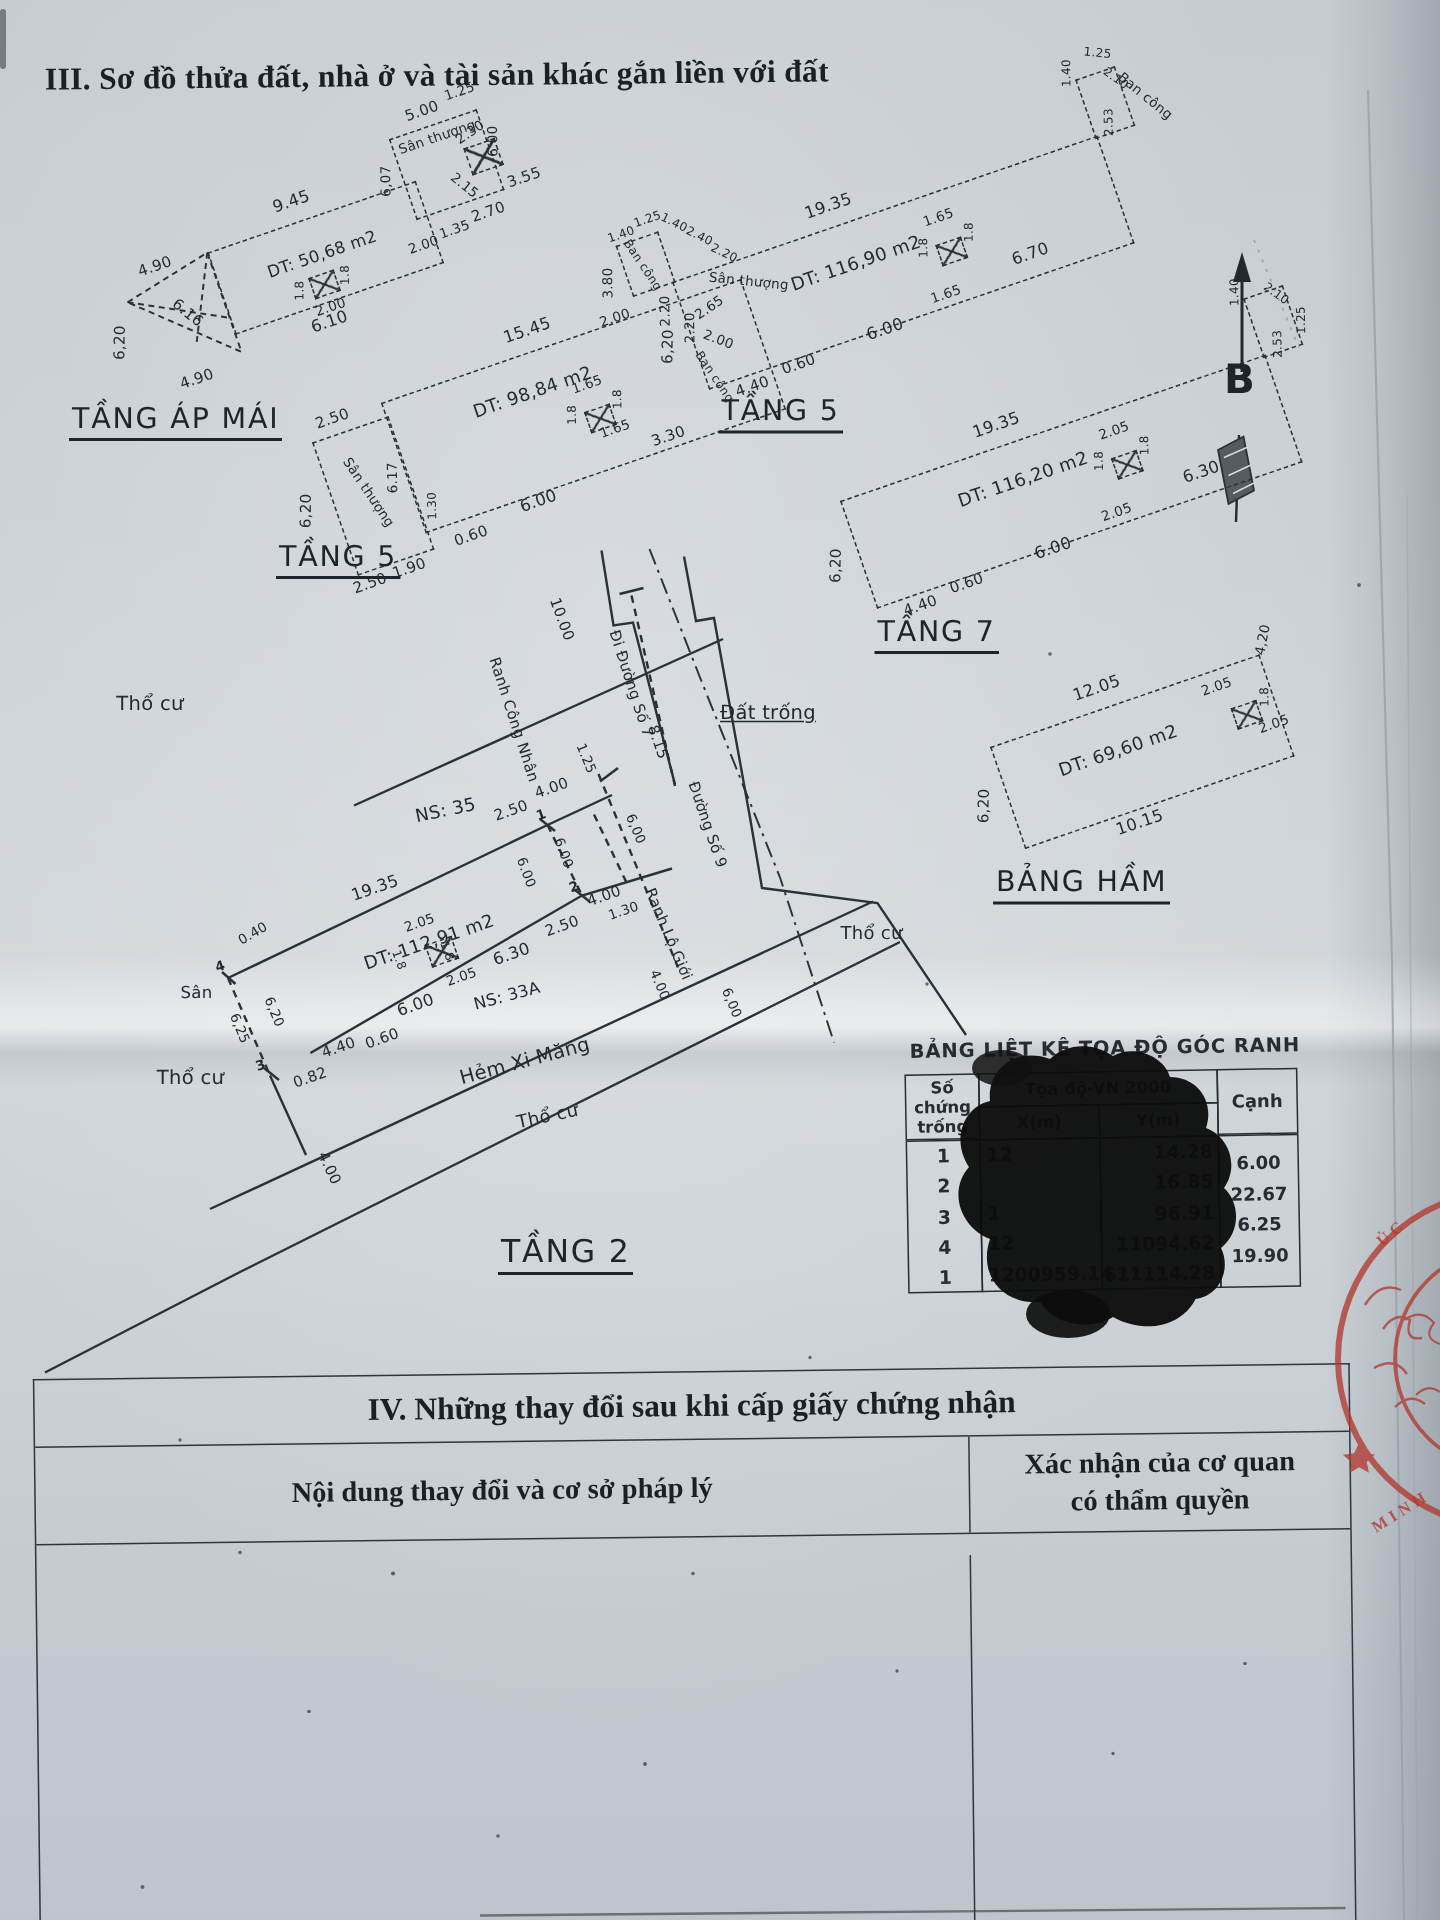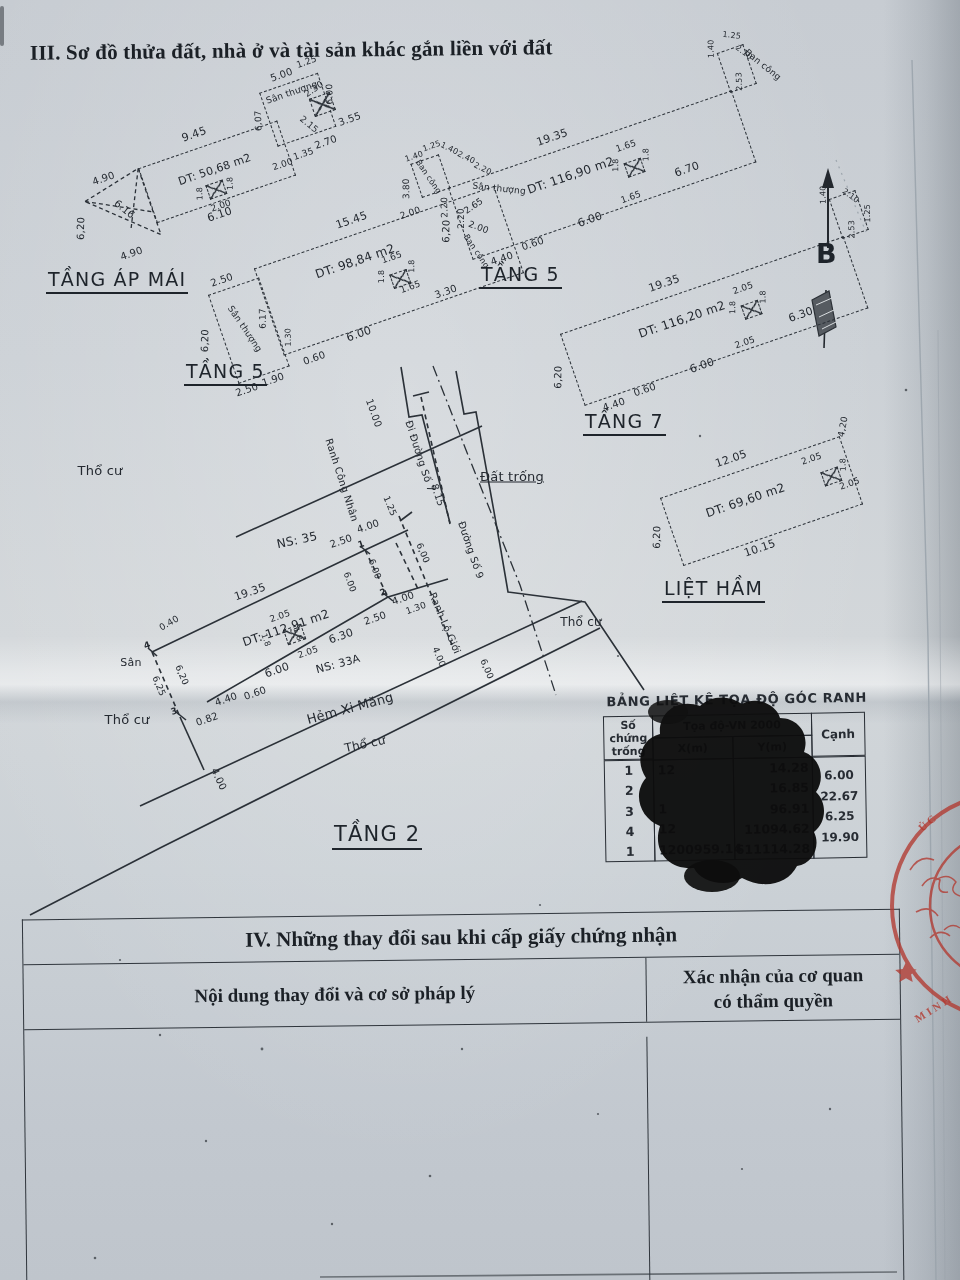--- a/index.html
+++ b/index.html
@@ -249,21 +249,21 @@
         <span class="plabel" style="left: 184px; top: 48px; font-size: 9px; transform: translate(-50%, -50%) rotate(0deg);">2.05</span>
         <span class="plabel" style="left: 78px; top: 80px; font-size: 11px; transform: translate(-50%, -50%) rotate(0deg);">10.15</span>
       </div>
       <div class="plan" style="left: 283px; top: 630px; transform: rotate(-19deg);">
         <div class="pcross" style="left: 0px; top: 0px; width: 17px; height: 14px;"></div>
       </div>
       <span class="floor-title" style="left: 46px; top: 268px; font-size: 19px;">TẦNG ÁP MÁI</span>
       <span class="floor-title" style="left: 184px; top: 360px; font-size: 19px;">TẦNG 5</span>
       <span class="floor-title" style="left: 479px; top: 263px; font-size: 19px;">TẦNG 5</span>
       <span class="floor-title" style="left: 583px; top: 410px; font-size: 19px;">TẦNG 7</span>
-      <span class="floor-title" style="left: 662px; top: 577px; font-size: 19px;">LIỆT HẦM</span>
+      <span class="floor-title" style="left: 662px; top: 577px; font-size: 19px;">BẢNG HẦM</span>
       <span class="floor-title" style="left: 332px; top: 822px; font-size: 21px;">TẦNG 2</span>
       <span class="plabel" style="left: 100px; top: 470px; font-size: 13px; transform: translate(-50%, -50%) rotate(0deg);">Thổ cư</span>
       <span class="plabel" style="left: 374px; top: 413px; font-size: 10px; transform: translate(-50%, -50%) rotate(70deg);">10.00</span>
       <span class="plabel" style="left: 342px; top: 480px; font-size: 10px; transform: translate(-50%, -50%) rotate(72deg);">Ranh Công Nhân</span>
       <span class="plabel" style="left: 420px; top: 456px; font-size: 10px; transform: translate(-50%, -50%) rotate(72deg);">Đi Đường Số 7</span>
       <span class="plabel" style="left: 297px; top: 540px; font-size: 12px; transform: translate(-50%, -50%) rotate(-12deg);">NS: 35</span>
       <span class="plabel" style="left: 512px; top: 476px; font-size: 13px; transform: translate(-50%, -50%) rotate(0deg); text-decoration: underline;">Đất trống</span>
       <span class="plabel" style="left: 471px; top: 550px; font-size: 10px; transform: translate(-50%, -50%) rotate(71deg);">Đường Số 9</span>
       <span class="plabel" style="left: 438px; top: 495px; font-size: 10px; transform: translate(-50%, -50%) rotate(71deg);">8.15</span>
       <span class="plabel" style="left: 581px; top: 622px; font-size: 12px; transform: translate(-50%, -50%) rotate(0deg);">Thổ cư</span>

